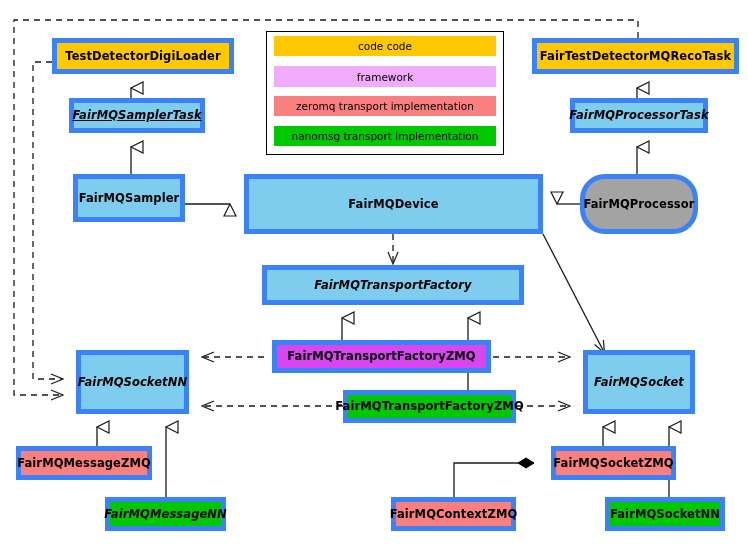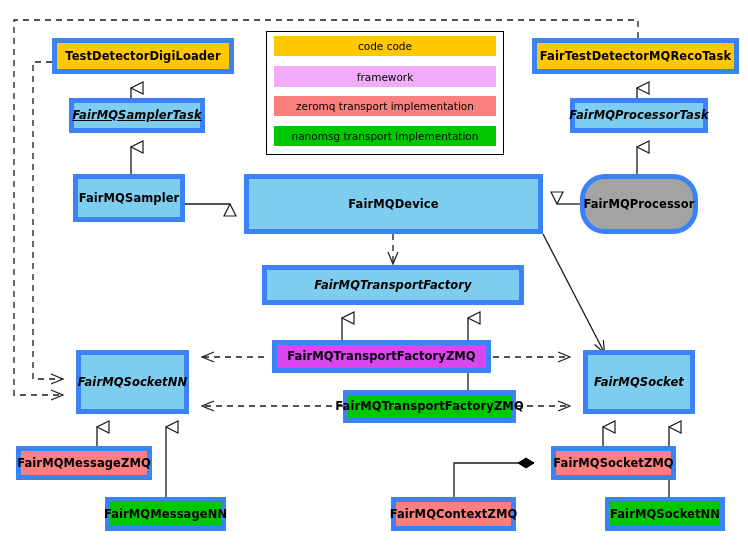--- a/index.html
+++ b/index.html
@@ -94,18 +94,18 @@
   <div class="node abstract" style="left:570px;top:98px;width:138px;height:35px;background:#7FCDEE;">FairMQProcessorTask</div>
   <div class="node" style="left:73px;top:174px;width:112px;height:48px;background:#7FCDEE;">FairMQSampler</div>
   <div class="node" style="left:244px;top:174px;width:299px;height:60px;background:#7FCDEE;">FairMQDevice</div>
   <div class="node" style="left:580px;top:174px;width:118px;height:60px;background:#a3a3a3;border-radius:25px;">FairMQProcessor</div>
   <div class="node abstract" style="left:262px;top:265px;width:262px;height:40px;background:#7FCDEE;">FairMQTransportFactory</div>
   <div class="node" style="left:272px;top:340px;width:219px;height:33px;background:#d946ef;">FairMQTransportFactoryZMQ</div>
   <div class="node" style="left:343px;top:390px;width:173px;height:33px;background:#00C800;">FairMQTransportFactoryZMQ</div>
   <div class="node abstract" style="left:76px;top:350px;width:113px;height:64px;background:#7FCDEE;">FairMQSocketNN</div>
   <div class="node abstract" style="left:583px;top:350px;width:112px;height:64px;background:#7FCDEE;">FairMQSocket</div>
   <div class="node" style="left:16px;top:446px;width:136px;height:34px;background:#FA7F7F;">FairMQMessageZMQ</div>
-  <div class="node" style="left:105px;top:497px;width:121px;height:34px;background:#00C800;">FairMQMessageNN</div>
+  <div class="node" style="left:105px;top:497px;width:121px;height:34px;background:#00C800;font-style:italic;">FairMQMessageNN</div>
   <div class="node" style="left:391px;top:497px;width:125px;height:34px;background:#FA7F7F;">FairMQContextZMQ</div>
   <div class="node" style="left:551px;top:446px;width:125px;height:34px;background:#FA7F7F;">FairMQSocketZMQ</div>
   <div class="node" style="left:605px;top:497px;width:120px;height:34px;background:#00C800;">FairMQSocketNN</div>
 
 </div>
 
 </body></html>

